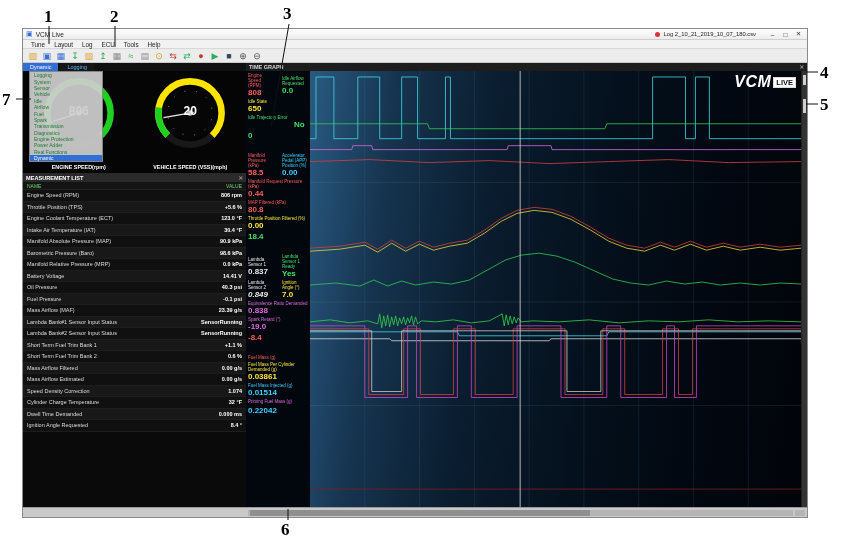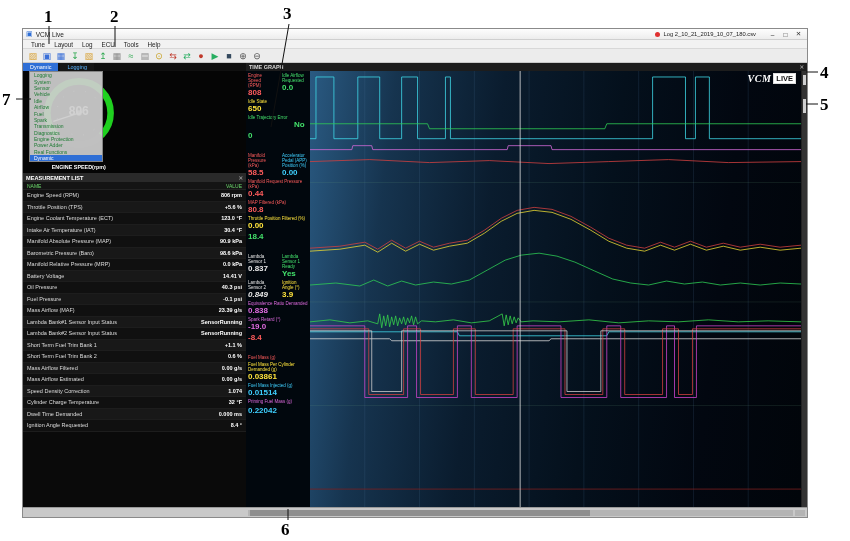--- a/index.html
+++ b/index.html
@@ -56,33 +56,33 @@
   .ml-value { font-weight:bold; color:#fff; white-space:nowrap; }
 
   
   .right-panel { position:absolute; left:223px; right:0; top:0; bottom:0; background:#05080c; }
   .tg-header { height:8px; background:#1d1d1d; display:flex; align-items:center;
     color:#d8d8d8; font-size:5.5px; font-weight:bold; padding:0 3px; }
   .tg-close { margin-left:auto; color:#999; font-size:5.5px; }
   .tg-body { position:absolute; top:8px; left:0; right:6px; bottom:0; display:flex; }
   .channels { width:64px; background:#01070d; padding:2px 2px 0 2px; overflow:hidden; }
   .ch-group { margin-bottom:13px; }
-  .ch-entry { display:flex; gap:14px; margin-bottom:2px; }
+  .ch-entry { display:flex; gap:14px; margin-bottom:2px;align-items:center; }
   .ch-cell { flex:1; min-width:0; }
   .ch-cell.right { flex:0 0 26px; }
   .ch-label { font-size:4.5px; line-height:5px; word-wrap:break-word; }
   .ch-value { font-size:8px; line-height:9px; font-weight:bold; }
 
   .plot { flex:1; position:relative; overflow:hidden;
     background:
       linear-gradient(97deg, #2a5a82 0%, #16344f 16%, #0a1c2e 36%, #04101c 58%, #020710 80%, #01050a 100%); }
   .plot svg { position:absolute; left:0; top:0; width:100%; height:100%; }
 
   .vcm-logo { position:absolute; top:2px; right:5px; display:flex; align-items:center; gap:2px; z-index:3; }
-  .vcm-text { color:#fff; font-weight:bold; font-style:italic; font-size:10px; letter-spacing:0.5px;font-family:Liberation Serif, serif; }
+  .vcm-text { color:#fff; font-weight:bold; font-style:italic; font-size:16px; letter-spacing:0.5px; }
   .live-box { background:#fff; color:#111; font-weight:bold; font-size:7.5px; padding:0 2px; border:1px solid #ddd; }
 
   .v-scroll { position:absolute; top:8px; right:0; bottom:0; width:6px; background:#333;
     border-left:1px solid #222; }
   .v-thumb1 { position:absolute; left:1px; right:1px; top:4px; height:10px; background:#cfcfcf; }
   .v-thumb2 { position:absolute; left:1px; right:1px; top:28px; height:14px; background:#cfcfcf; }
 
   .statusbar { position:absolute; left:0; right:0; bottom:0; height:10px; background:#c9c9c9;
     border-top:1px solid #9a9a9a; }
   .h-scroll { position:absolute; left:225px; right:14px; top:2px; height:6px; background:#b4b4b4; }
@@ -198,20 +198,33 @@
               <circle cx="43" cy="43" r="34" fill="none" stroke="#181818" stroke-width="7"></circle>
               <circle class="ring-main" cx="43" cy="43" r="34" fill="none" stroke-width="7" stroke-dasharray="160.2 213.6" transform="rotate(135 43 43)" stroke="#1fd11f"></circle>
               <circle cx="43" cy="43" r="28" fill="#060606"></circle>
               <circle cx="43" cy="43" r="24" fill="none" stroke="#9aa5aa" stroke-width="1" stroke-dasharray="0.9 11.67" transform="rotate(135 43 43)"></circle>
               <line class="needle" x1="43" y1="47" x2="43" y2="14" stroke="#e8e8e8" stroke-width="1.5" transform="rotate(-108 43 43)"></line>
               <circle cx="43" cy="43" r="3" fill="#c8c8c8"></circle>
             </svg>
             <div class="gauge-value">806</div>
             <div class="gauge-title">ENGINE SPEED(rpm)</div>
           </div>
+          <div class="gauge">
+            <svg viewBox="0 0 86 86">
+              <circle cx="43" cy="43" r="34" fill="none" stroke="#181818" stroke-width="7"></circle>
+              <circle class="ring-main" cx="43" cy="43" r="34" fill="none" stroke-width="7" stroke-dasharray="160.2 213.6" transform="rotate(135 43 43)" stroke="#ffe400"></circle>
+              <circle class="ring-accent" cx="43" cy="43" r="34" fill="none" stroke-width="7" stroke-dasharray="32.6 213.6" transform="rotate(135 43 43)" stroke="#1fd11f"></circle>
+              <circle cx="43" cy="43" r="28" fill="#060606"></circle>
+              <circle cx="43" cy="43" r="24" fill="none" stroke="#9aa5aa" stroke-width="1" stroke-dasharray="0.9 11.67" transform="rotate(135 43 43)"></circle>
+              <line class="needle" x1="43" y1="47" x2="43" y2="14" stroke="#e8e8e8" stroke-width="1.5" transform="rotate(-100 43 43)"></line>
+              <circle cx="43" cy="43" r="3" fill="#c8c8c8"></circle>
+            </svg>
+            <div class="gauge-value">20</div>
+            <div class="gauge-title">VEHICLE SPEED (VSS)(mph)</div>
+          </div>
         </div>
 
         <div class="measurement">
           <div class="ml-header">
             <span>MEASUREMENT LIST</span>
             <span class="ml-close">✕</span>
           </div>
           <div class="ml-cols">
             <span>NAME</span>
             <span>VALUE</span>
@@ -387,21 +400,21 @@
                     <div class="ch-value" style="color: rgb(67, 224, 107);">Yes</div>
                   </div>
                 </div>
                 <div class="ch-entry">
                   <div class="ch-cell">
                     <div class="ch-label" style="color: rgb(232, 232, 232);">Lambda Sensor 2</div>
                     <div class="ch-value" style="color: rgb(232, 232, 232); font-style: italic;">0.849</div>
                   </div>
                   <div class="ch-cell right">
                     <div class="ch-label" style="color: rgb(255, 228, 60);">Ignition Angle (°)</div>
-                    <div class="ch-value" style="color: rgb(255, 228, 60);">3.9</div>
+                    <div class="ch-value" style="color: rgb(255, 228, 60);">7.0</div>
                   </div>
                 </div>
                 <div class="ch-entry">
                   <div class="ch-cell">
                     <div class="ch-label" style="color: rgb(224, 107, 224);">Equivalence Ratio Demanded</div>
                     <div class="ch-value" style="color: rgb(224, 107, 224);">0.838</div>
                   </div>
                 </div>
                 <div class="ch-entry">
                   <div class="ch-cell">

